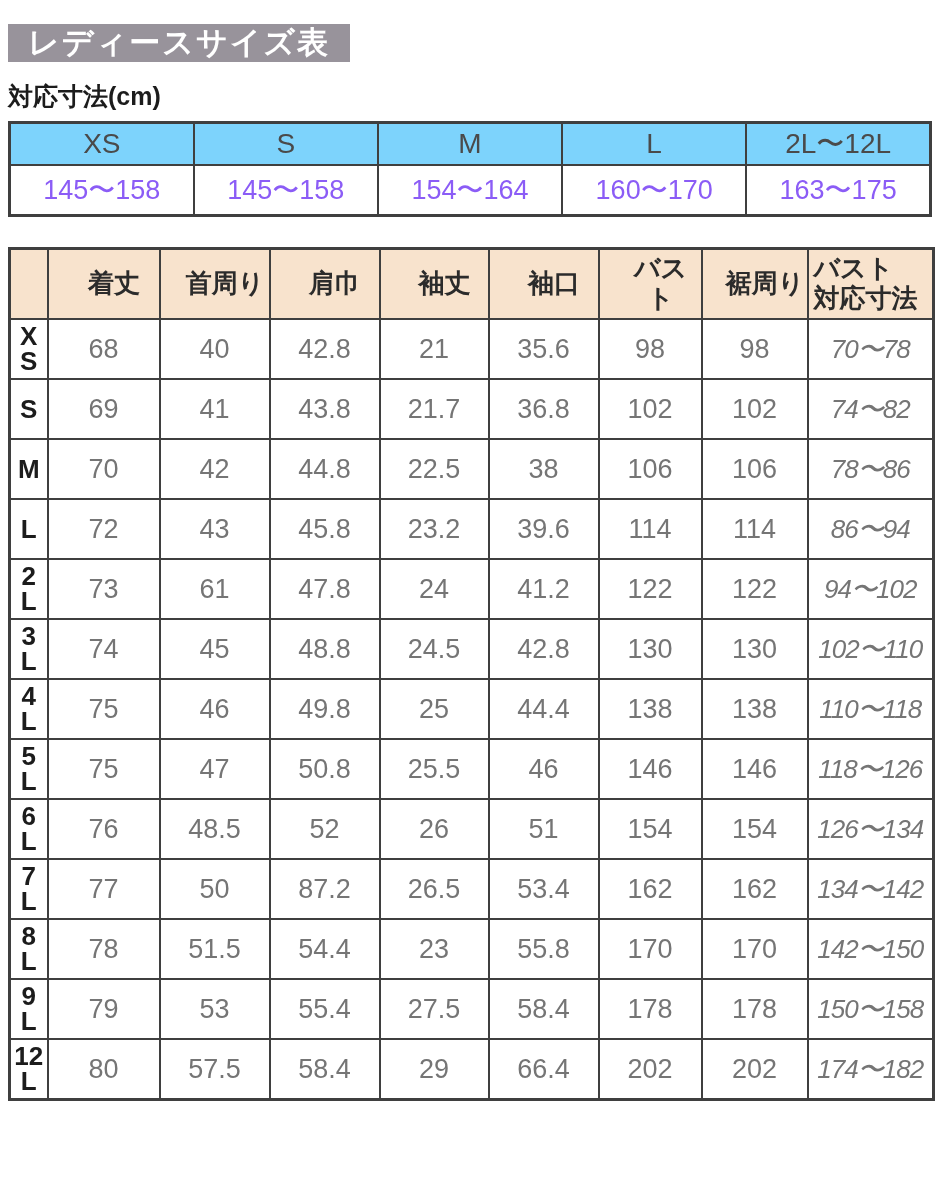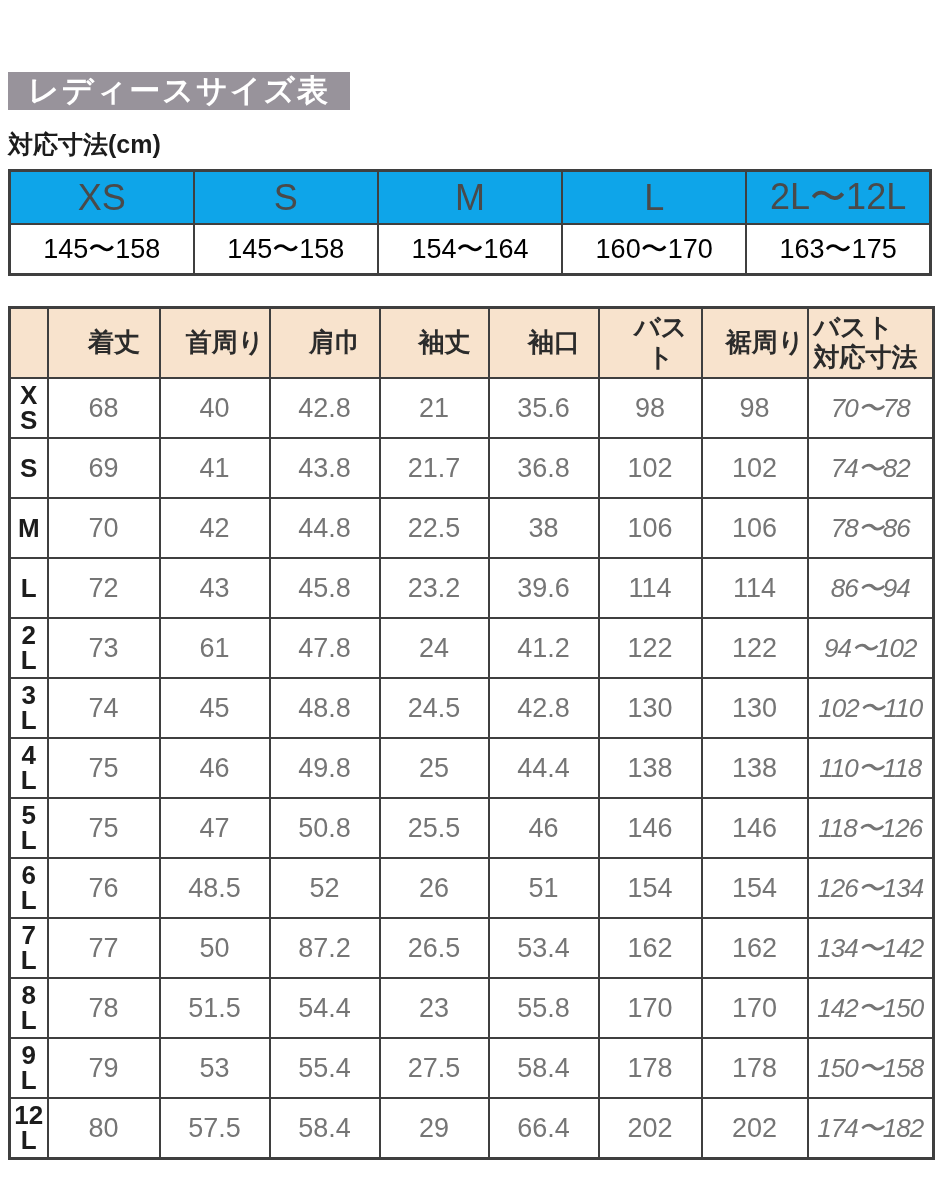--- a/index.html
+++ b/index.html
@@ -14,21 +14,20 @@
   .title-bar{
     display:inline-block;
     background:#98939B;
     color:#ffffff;
     font-size:31px;
     font-weight:bold;
     letter-spacing:2px;
     line-height:38px;
     height:38px;
     padding:0 20px;
-    margin-top:48px;
   }
 
   
   .height-label{
     margin:18px 0 8px 0;
     font-size:25px;
     font-weight:bold;
     color:#1c1c1c;
   }
 
@@ -41,30 +40,30 @@
   th,td{
     border:2px solid #3F3F3F;
     text-align:center;
     vertical-align:middle;
     overflow:hidden;
   }
   table{border:3px solid #3F3F3F;}
 
   
   .height-table th{
-    background:#0ea5e9;
+    background:#7dd3fc;
     height:38px;
-    font-size:36px;
+    font-size:28px;
     font-weight:normal;
     color:#4a4a4a;
   }
   .height-table td{
     height:46px;
     font-size:27px;
-    color:#000000;
+    color:#8b5cf6;
     background:#ffffff;
   }
 
   
   .main-table{margin-top:30px;}
   .main-table thead th{
     background:#F8E3CD;
     height:66px;
     font-size:26px;
     font-weight:bold;

